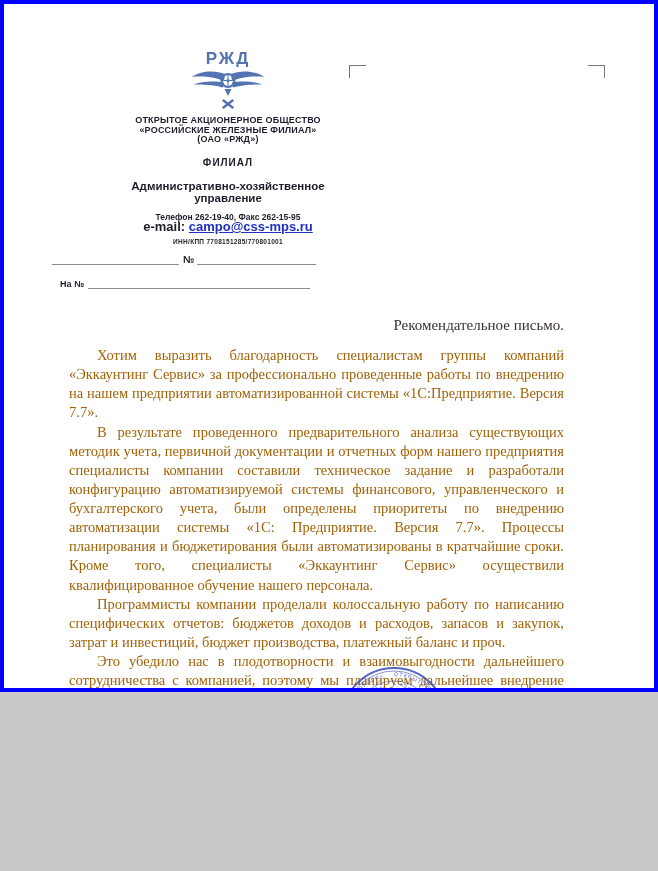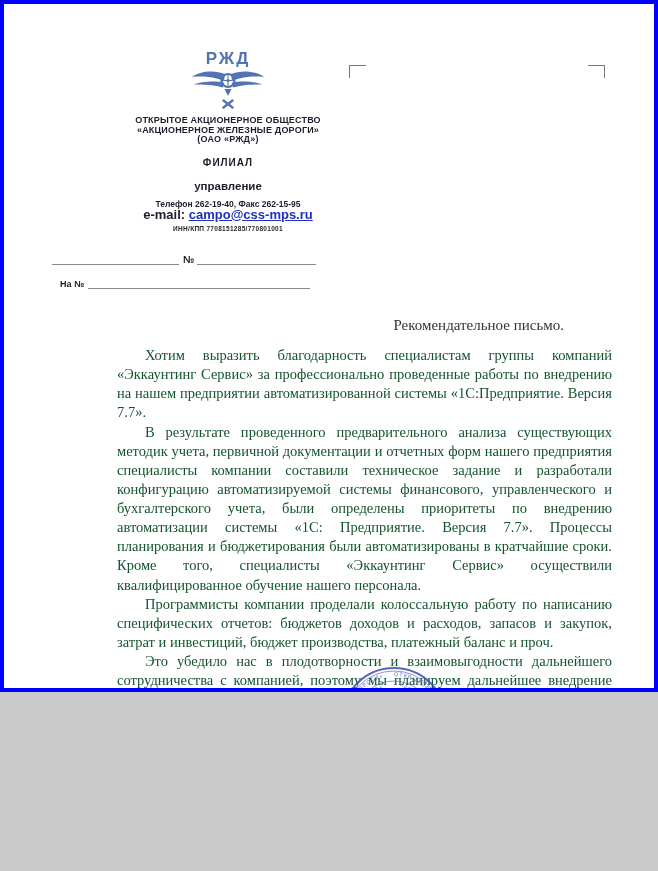--- a/index.html
+++ b/index.html
@@ -40,23 +40,22 @@
     position:absolute; font-family:"Liberation Sans", sans-serif;
     font-weight:bold; color:#1d1e2b;
   }
   
   .title{
     position:absolute; top:313px; left:65px; width:495px;
     text-align:right; font-size:15px; color:#3a332e;
   }
   .body-text{
     position:absolute; top:342px; left:65px; width:495px;
-    color:#14532d; font-size:14.5px; line-height:1.32;
+    color:#a16207; font-size:14.5px; line-height:1.32;
     text-align:justify;
-    margin-left:48px;
   }
   .body-text p{margin:0; text-indent:28px;}
   
   .sign-position{
     position:absolute; left:88px; top:703px;
     font-weight:bold; font-size:14.5px; color:#2b2520;
   }
   .sign-name{
     position:absolute; left:446px; top:703px;
     font-weight:bold; font-size:14.5px; color:#4c1d95;
@@ -88,27 +87,28 @@
       <line x1="38" y1="5.5" x2="38" y2="17.5" stroke="#5373b3" stroke-width="1"></line>
       <line x1="32" y1="11.5" x2="44" y2="11.5" stroke="#5373b3" stroke-width="1"></line>
       <g stroke="#5373b3" stroke-width="2.4" stroke-linecap="round">
         <line x1="33.5" y1="31.5" x2="42.5" y2="38.5"></line>
         <line x1="42.5" y1="31.5" x2="33.5" y2="38.5"></line>
       </g>
     </svg>
 
     <div class="company">
       <div>ОТКРЫТОЕ АКЦИОНЕРНОЕ ОБЩЕСТВО</div>
-      <div>«АКЦИОНЕРНОЕ ЖЕЛЕЗНЫЕ ДОРОГИ»</div>
+      <div>«РОССИЙСКИЕ ЖЕЛЕЗНЫЕ ФИЛИАЛ»</div>
       <div>(ОАО «РЖД»)</div>
     </div>
 
     <div class="branch">ФИЛИАЛ</div>
 
     <div class="dept">
+      <div>Административно-хозяйственное</div>
       <div>управление</div>
     </div>
 
     <div class="addr">Телефон 262-19-40, Факс 262-15-95</div>
     <div class="email-line">
       <span>e-mail:</span>
       <a href="#">campo@css-mps.ru</a>
     </div>
     <div class="inn">ИНН/КПП 7708151285/770801001</div>
   </div>

